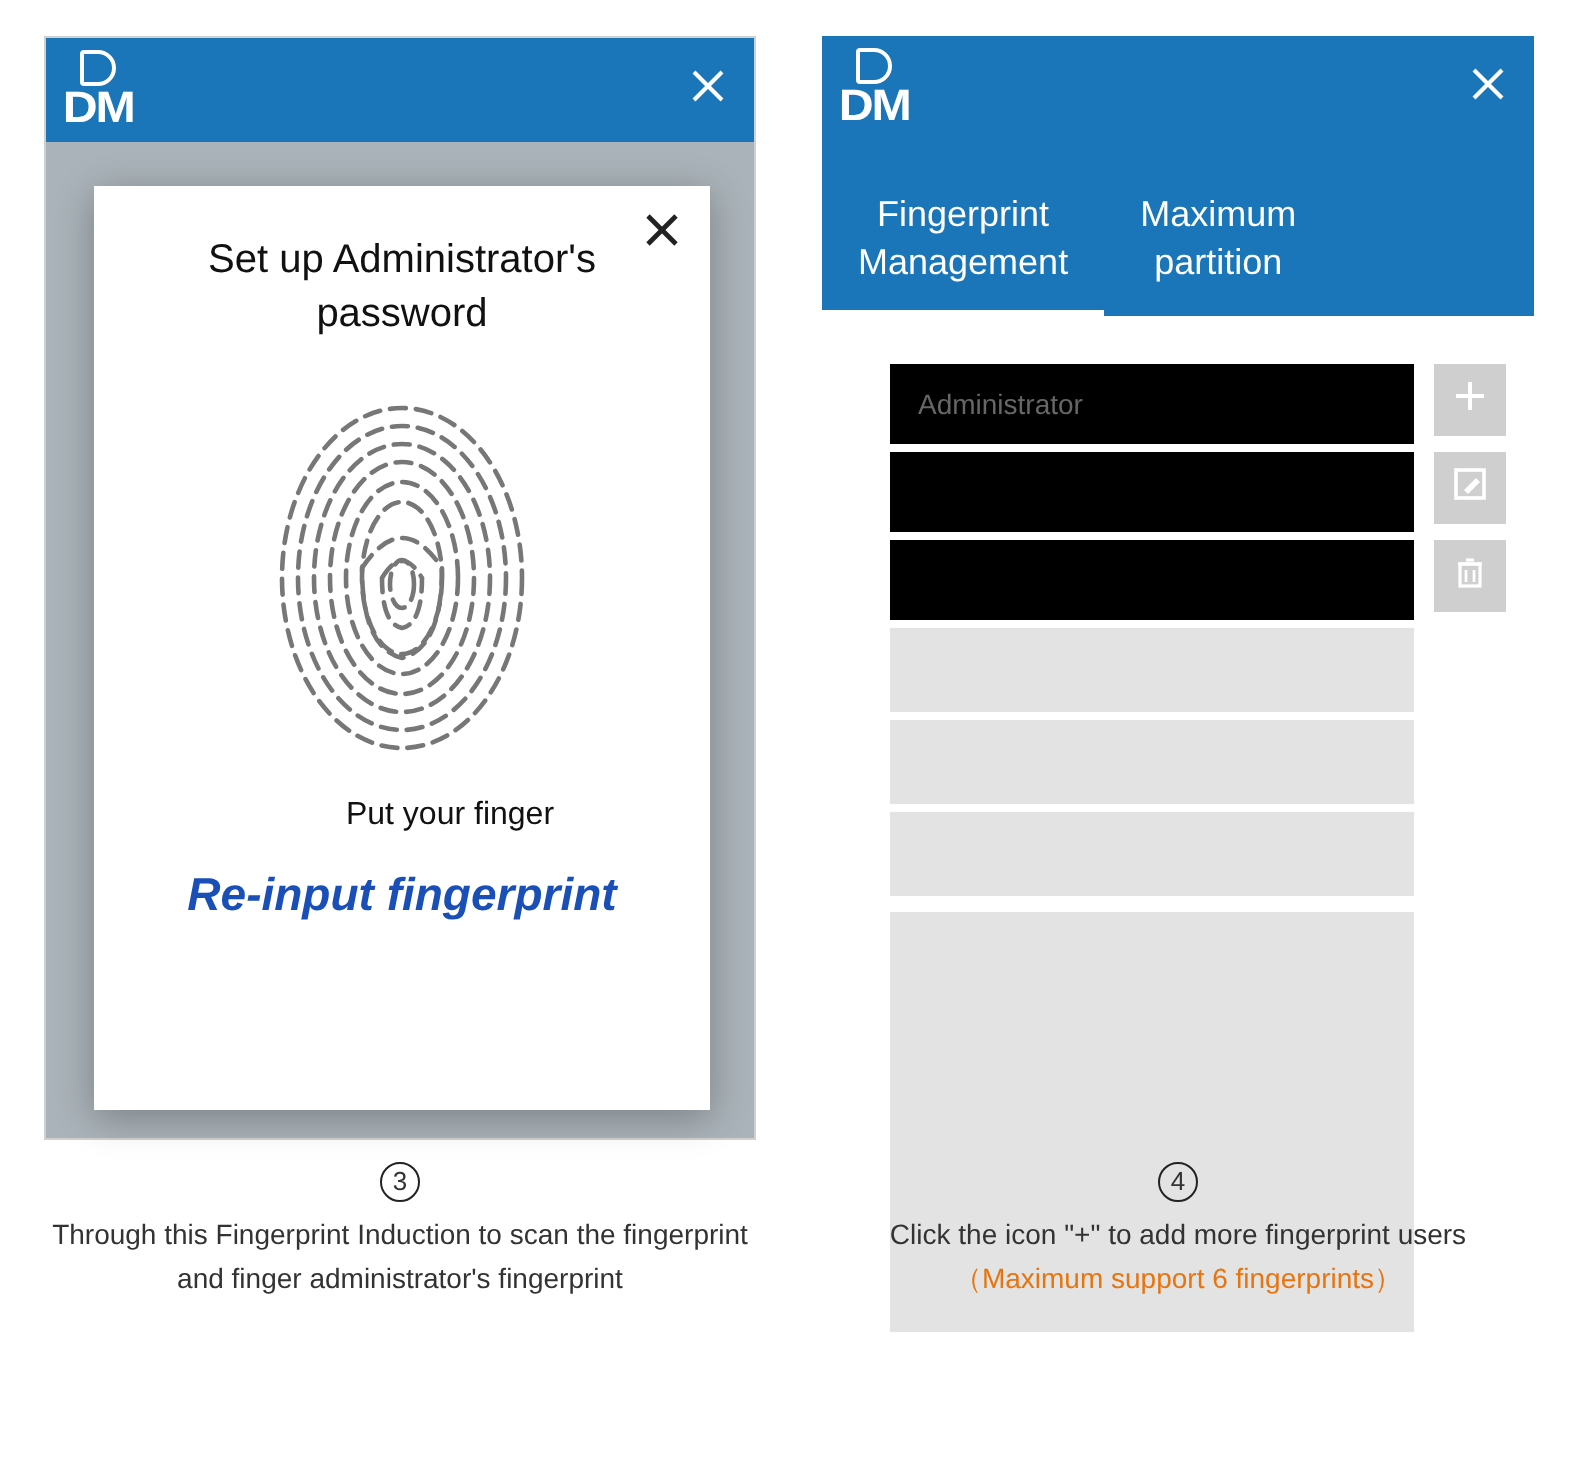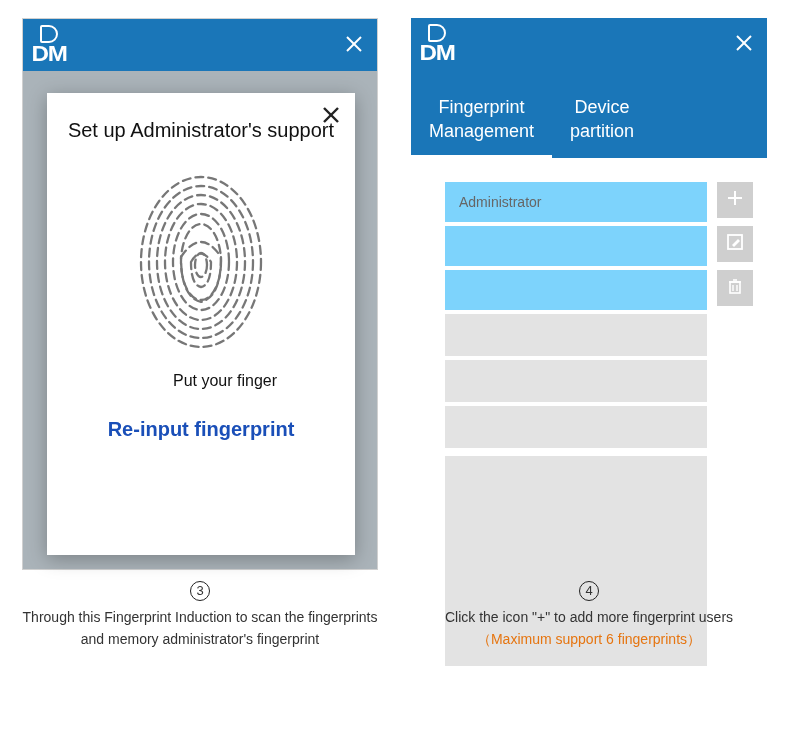--- a/index.html
+++ b/index.html
@@ -124,25 +124,26 @@
     justify-content: center;
   }
   .instr-text {
     font-size: 16px;
     color: #111;
     margin-top: 10px;
     text-align: center;
     margin-left: 48px;
   }
   .reinput-link {
-    font-size: 20px;
+    font-size: 23px;
     color: #1a4fb8;
     font-weight: 700;
-    margin-top: 28px;
-    cursor: pointer;
+    margin-top: 17px;
+    cursor: pointer;
+    font-style: italic;
   }
 
   
   .right-topbar {
     height: 52px;
     display: flex;
     align-items: center;
     justify-content: space-between;
     padding: 0 14px 0 10px;
   }
@@ -179,21 +180,21 @@
     align-items: flex-start;
   }
   .list-col {
     flex: 1;
     display: flex;
     flex-direction: column;
     gap: 4px;
   }
   .list-row {
     height: 40px;
-    background: #7dd3fc;
+    background: #000000;
     display: flex;
     align-items: center;
     padding: 0 14px;
     font-size: 14px;
     color: #666;
   }
   .list-row.placeholder {
     height: 42px;
     background: #e3e3e3;
   }
@@ -264,21 +265,21 @@
   </div>
   <div class="body-left-gray"></div>
 
   <div class="dialog">
     <div class="dialog-close">
       <svg width="20" height="20" viewBox="0 0 20 20">
           <line x1="3" y1="3" x2="17" y2="17" stroke="#222" stroke-width="2.4"></line>
           <line x1="17" y1="3" x2="3" y2="17" stroke="#222" stroke-width="2.4"></line>
         </svg>
     </div>
-    <div class="dialog-title">Set up  Administrator's support</div>
+    <div class="dialog-title">Set up  Administrator's password</div>
 
     <div class="fingerprint-wrap">
       <svg width="140" height="190" viewBox="0 0 140 190">
         <g fill="none" stroke="#777" stroke-width="2.3" stroke-linecap="round" stroke-dasharray="8 5">
           <ellipse cx="70" cy="95" rx="60" ry="85"></ellipse>
           <ellipse cx="70" cy="95" rx="52" ry="76"></ellipse>
           <ellipse cx="70" cy="95" rx="44" ry="67"></ellipse>
           <ellipse cx="70" cy="95" rx="36" ry="58"></ellipse>
           <ellipse cx="70" cy="95" rx="28" ry="48"></ellipse>
           <ellipse cx="70" cy="95" rx="20" ry="38"></ellipse>
@@ -309,21 +310,21 @@
             <line x1="16" y1="2" x2="2" y2="16" stroke="#fff" stroke-width="2"></line>
           </svg>
       </div>
     </div>
     <div class="tabs-row">
       <div class="tab active">
         <span>Fingerprint</span><br>
         <span>Management</span>
       </div>
       <div class="tab">
-        <span>Device</span><br>
+        <span>Maximum</span><br>
         <span>partition</span>
       </div>
     </div>
   </div>
 
   <div class="right-body">
     <div class="list-area">
       <div class="list-col">
         <div class="list-row">
           <span>Administrator</span>
@@ -363,20 +364,20 @@
               </svg>
           </span>
         </div>
       </div>
     </div>
   </div>
 </div>
 
 <div class="caption caption-left">
   <div class="step-circle">3</div>
-  <div>Through this  Fingerprint Induction to scan the fingerprints and memory administrator's fingerprint</div>
+  <div>Through this  Fingerprint Induction to scan the fingerprint and finger administrator's fingerprint</div>
 </div>
 
 <div class="caption caption-right">
   <div class="step-circle">4</div>
   <div>Click  the icon "+" to add more fingerprint users</div>
   <div class="note">（Maximum support 6 fingerprints）</div>
 </div>
 
 </body></html>

